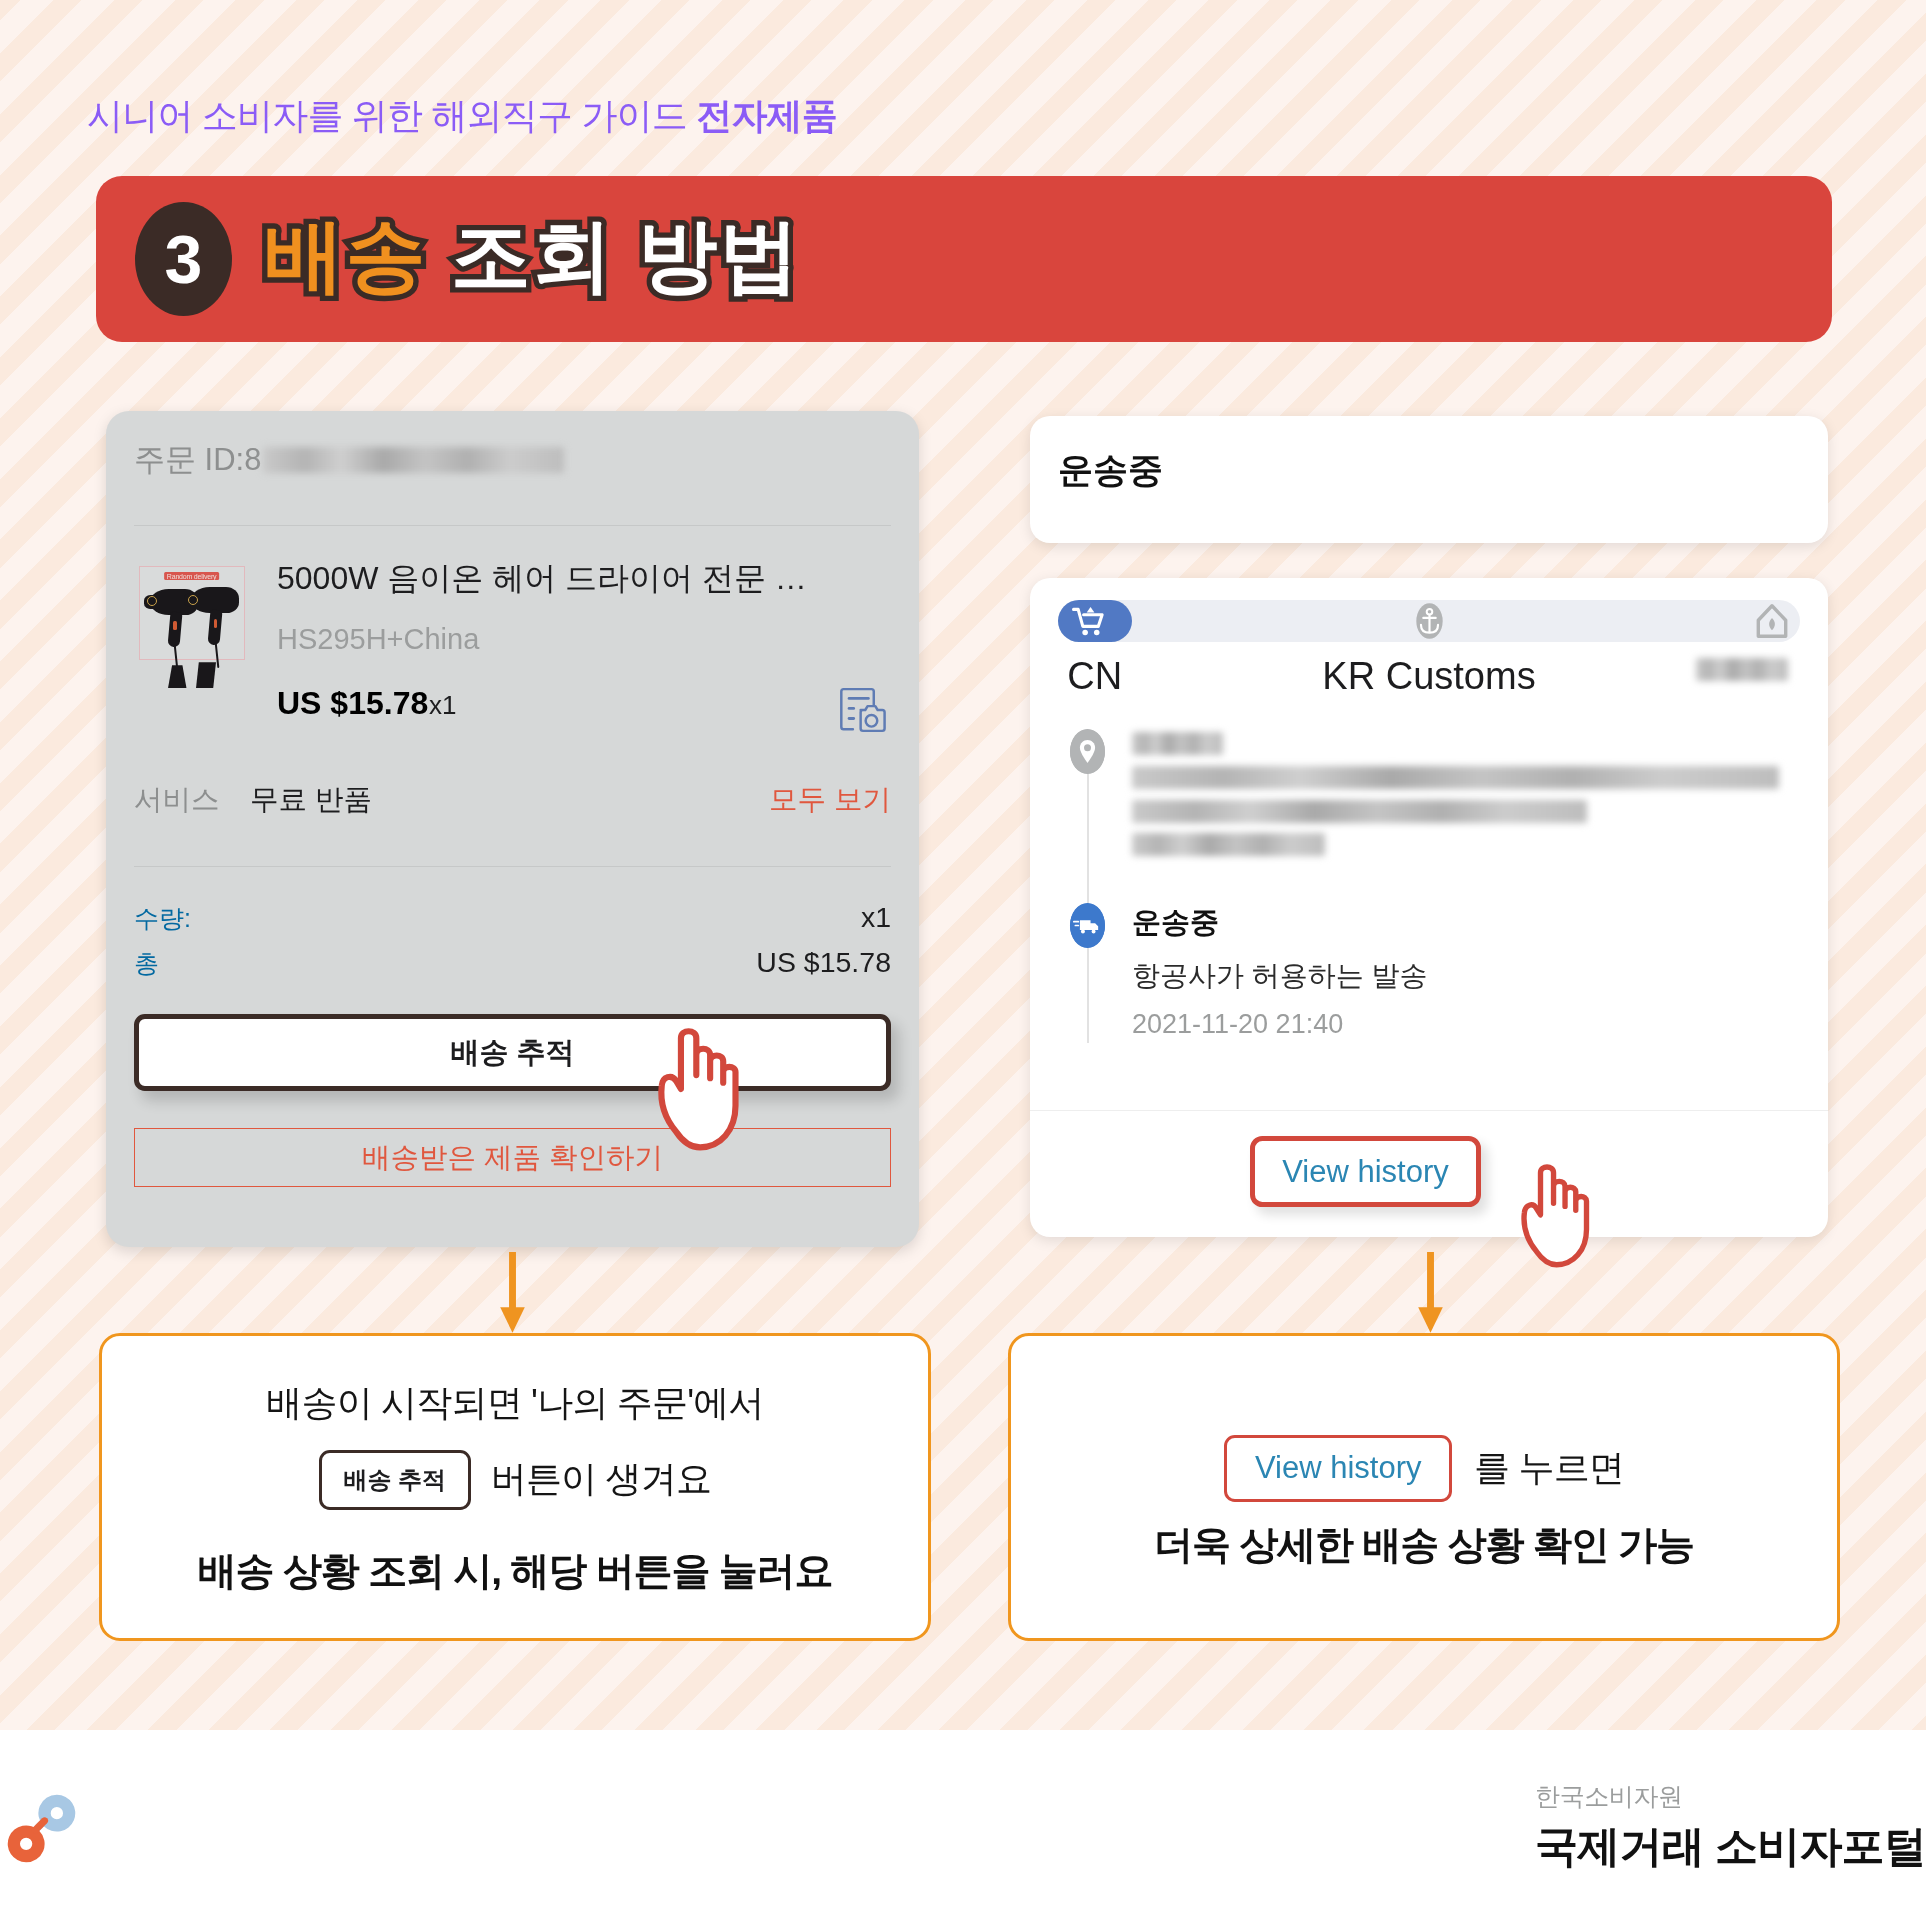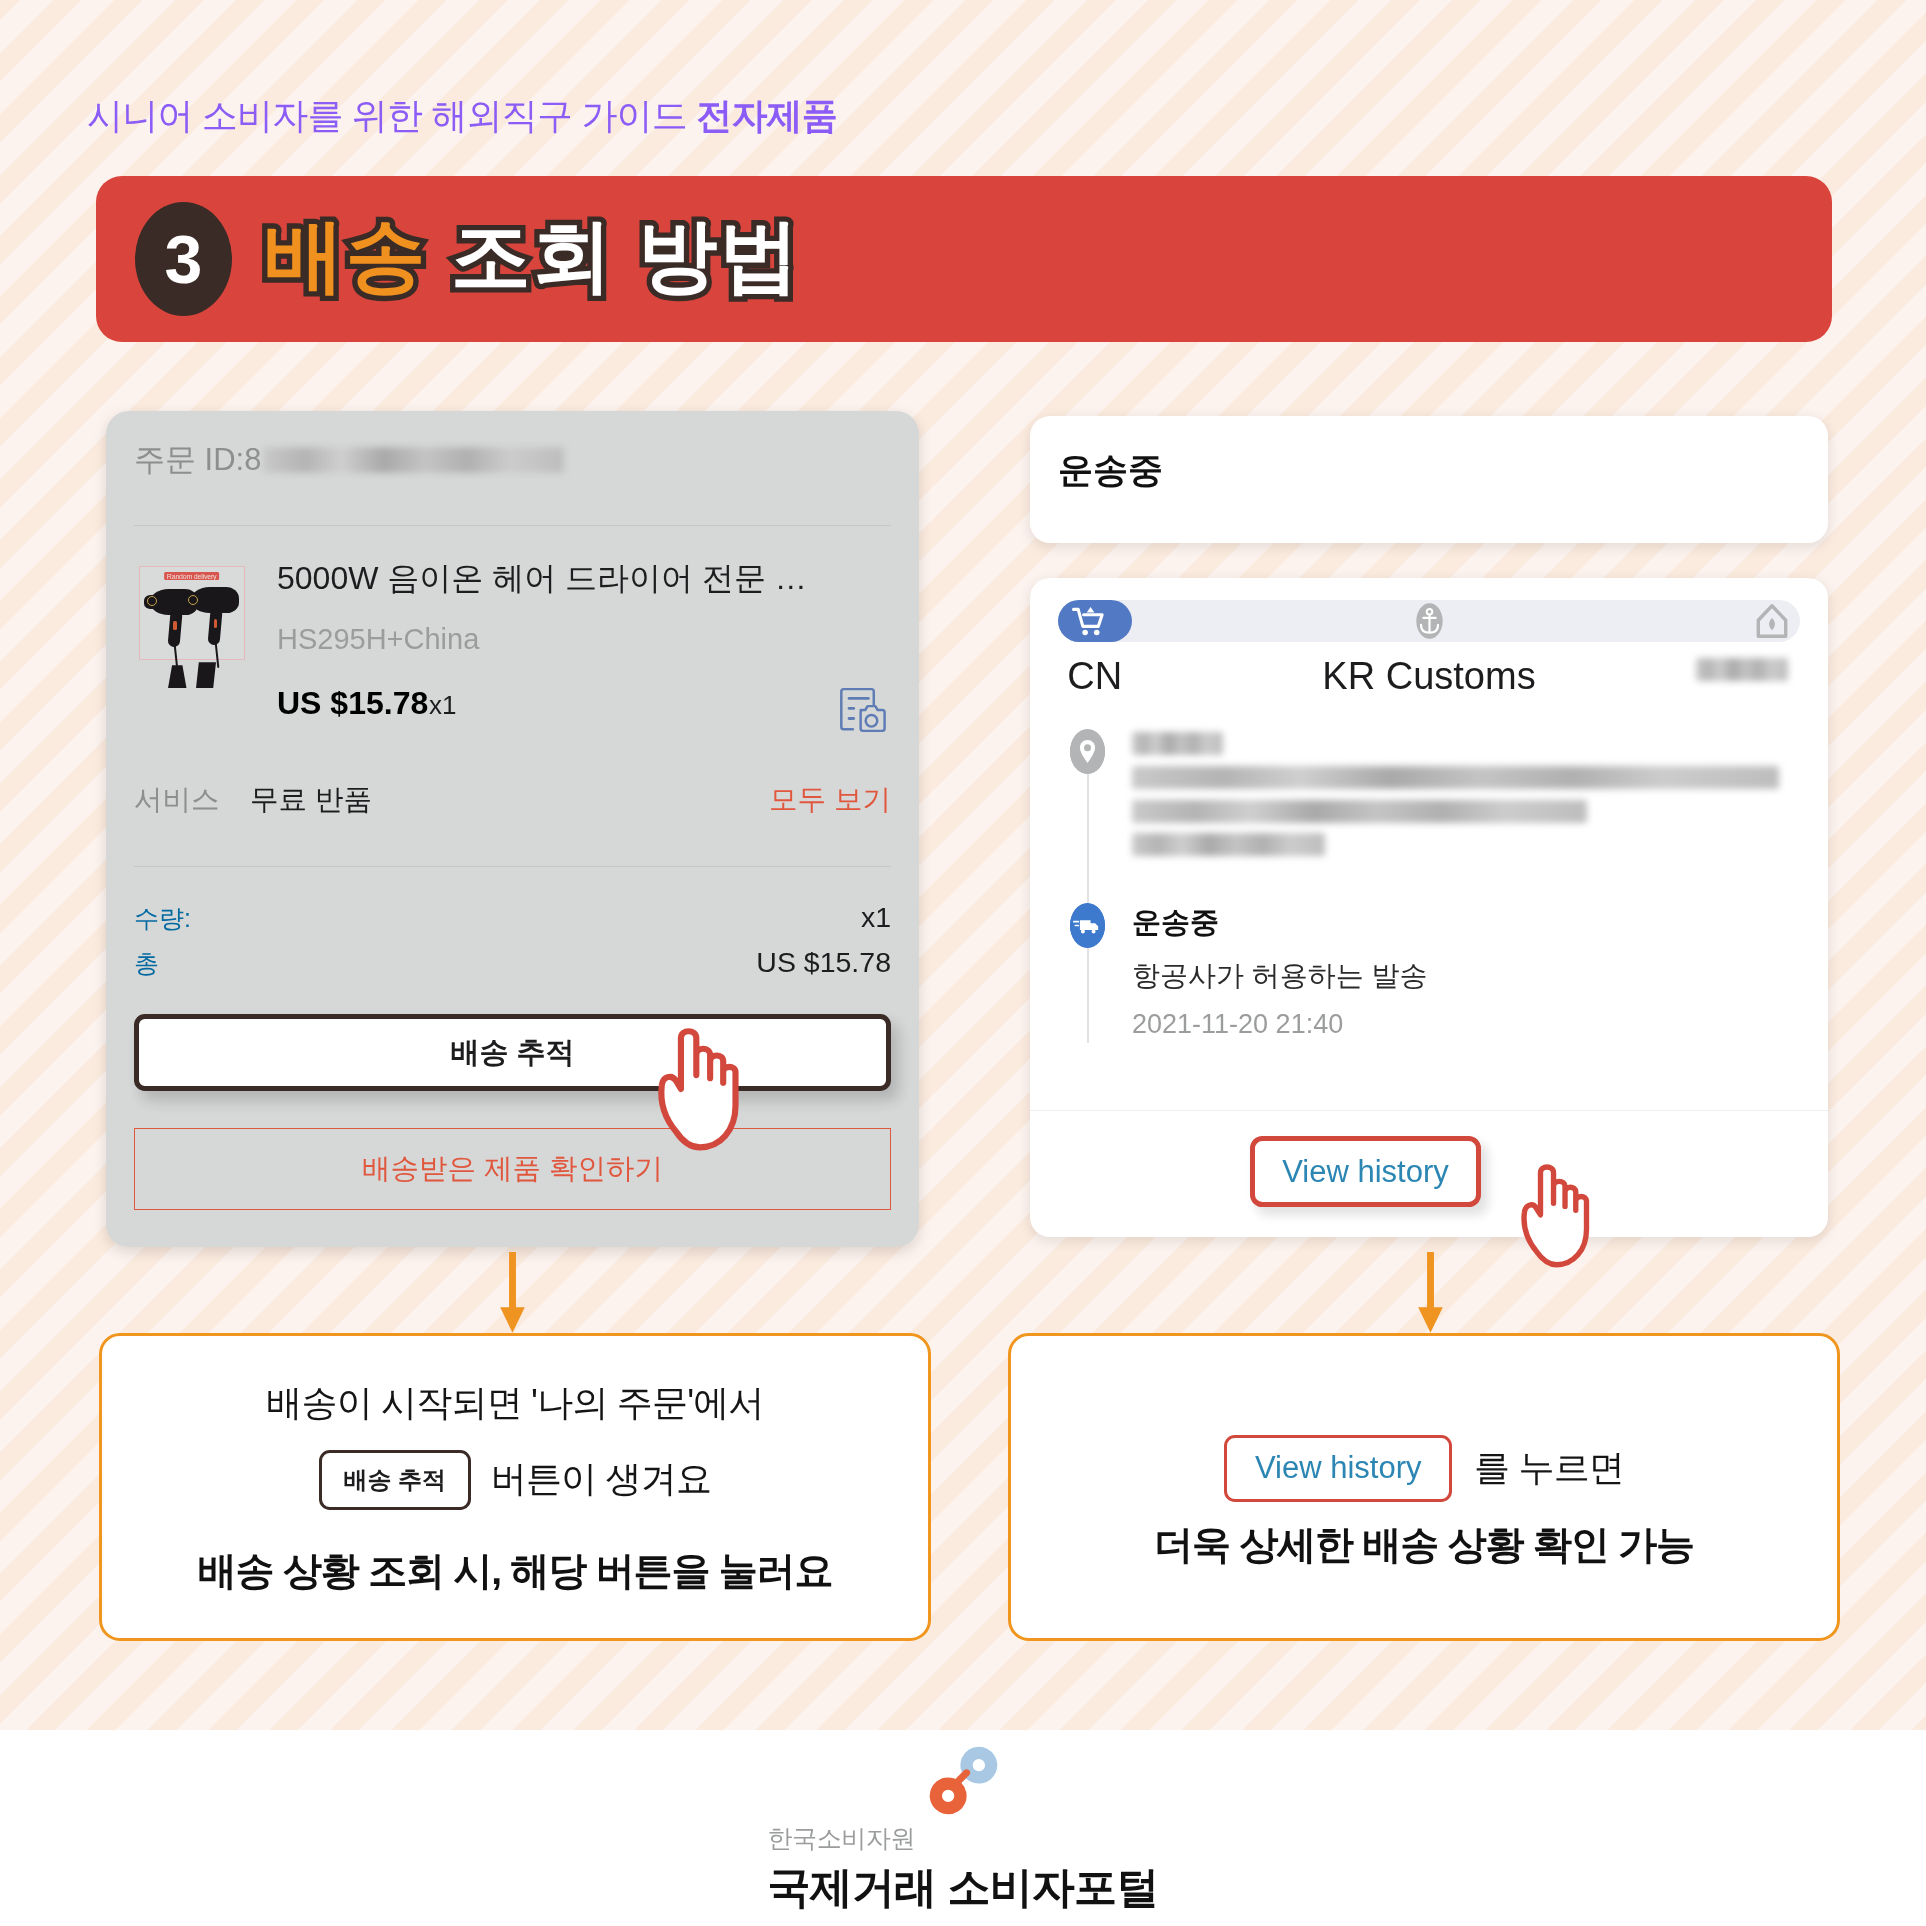--- a/index.html
+++ b/index.html
@@ -286,21 +286,21 @@
     background: #ffffff;
     border: 5.4px solid #3b2b26;
     border-radius: 10.8px;
     display: flex; align-items: center; justify-content: center;
     font-size: 29px; font-weight: bold; color: #1d1d1f;
     box-shadow: 7.7px 9.2px 14px rgba(0,0,0,0.16);
   }
   #confirm-btn {
     position: absolute;
     left: 28px; top: 717px;
-    width: 757px; height: 82px;
+    width: 757px; height: 59px;
     background: transparent;
     border: 1.5px solid #e0573e;
     display: flex; align-items: center; justify-content: center;
     font-size: 28.5px; color: #e0573e;
   }
 
   
   .hand { position: absolute; pointer-events: none; }
   #hand-left { left: 640px; top: 1009px; width: 108px; height: 146px; }
   #hand-right { left: 1506px; top: 1148px; width: 92px; height: 123px; }
@@ -488,22 +488,21 @@
     text-align: center;
     font-size: 39px; font-weight: bold; color: #111;
     letter-spacing: -1.2px;
   }
 
   
   #footer {
     position: absolute;
     left: 0; right: 0; bottom: 0;
     height: 196px;
-    display: flex; align-items: center; justify-content: center;
-    flex-direction: column;
+    display: flex; align-items: center; justify-content: space-between;
   }
   #footer-logo { width: 83px; height: 83px; }
   #footer-text { display: flex; flex-direction: column; }
   #footer-sub {
     font-size: 25px; color: #9b9d9d;
     letter-spacing: -0.4px;
   }
   #footer-main {
     margin-top: 4.6px;
     font-size: 43px; font-weight: bold; color: #111;

